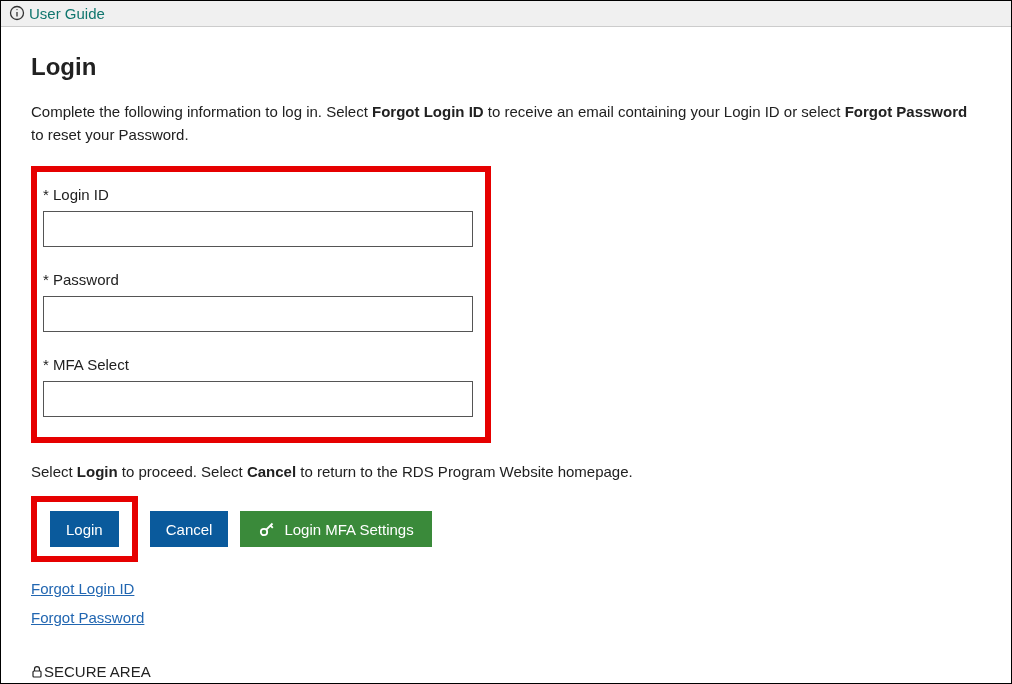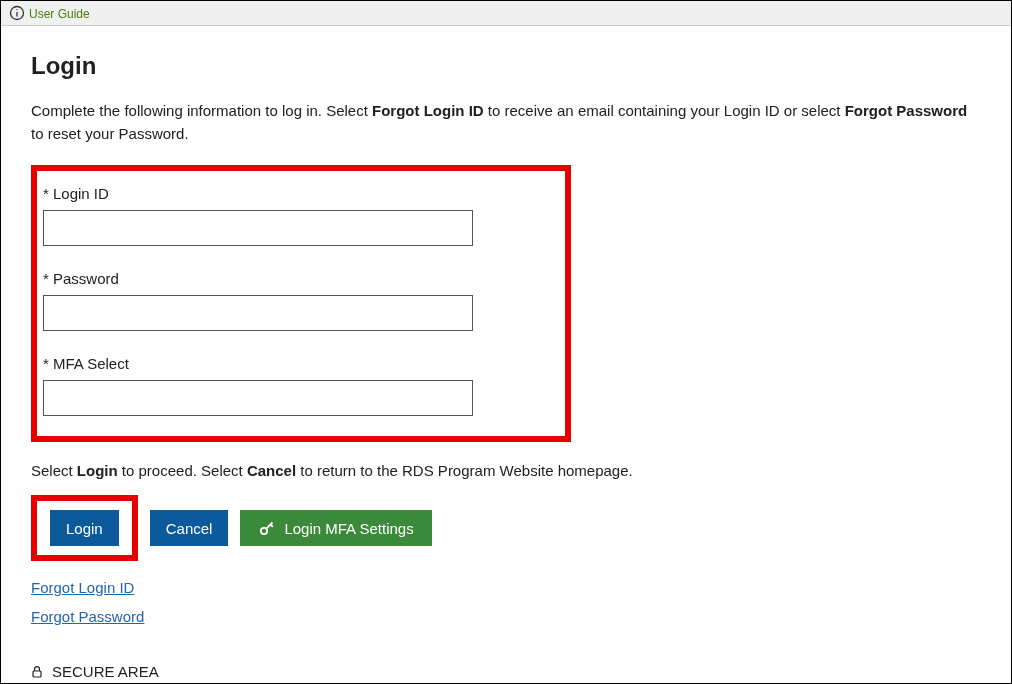--- a/index.html
+++ b/index.html
@@ -11,43 +11,43 @@
     width: 1012px;
     height: 684px;
     border: 1px solid #000;
     overflow: hidden;
   }
   .header-bar {
     background: #f0f0f0;
     border-bottom: 1px solid #ccc;
     padding: 4px 8px;
     display: flex;
-    align-items: flex-end;
-    font-size: 12px;
-    color: #4d7c0f;
+    align-items: flex-start;
+    font-size: 15px;
+    color: #0f766e;
   }
   .header-bar svg { margin-right: 4px; }
   .content {
     padding: 26px 30px 10px 30px;
   }
   h1 {
     font-size: 24px;
     font-weight: 700;
     margin-bottom: 20px;
   }
   .instruction {
     margin-bottom: 20px;
     line-height: 1.5;
   }
   .instruction strong { font-weight: 700; }
   .required-note { margin-bottom: 10px; }
   .form-highlight {
     border: 6px solid #e60000;
     padding: 14px 10px 14px 6px;
-    width: 540px;
+    width: 460px;
     margin-bottom: 20px;
   }
   .field-group { margin-bottom: 24px; }
   .field-group:last-child { margin-bottom: 6px; }
   .field-label {
     display: block;
     margin-bottom: 8px;
     font-size: 15px;
   }
   .field-input {
@@ -92,21 +92,21 @@
     text-decoration: underline;
     font-size: 15px;
     cursor: pointer;
   }
   .secure-area {
     position: absolute;
     bottom: 4px;
     left: 30px;
     display: flex;
     align-items: center;
-    gap: 8px;
+    gap: 0;
     font-size: 15px;
     color: #222;
   }
 </style>
 </head>
 <body>
 
 <div class="header-bar">
   <svg width="16" height="16" viewBox="0 0 16 16" fill="none" stroke="#333" stroke-width="1.3">
     <circle cx="8" cy="8" r="6.5"></circle>

